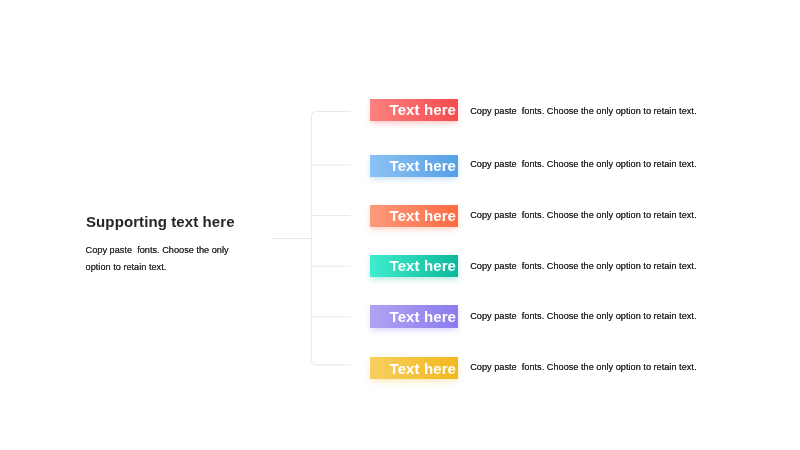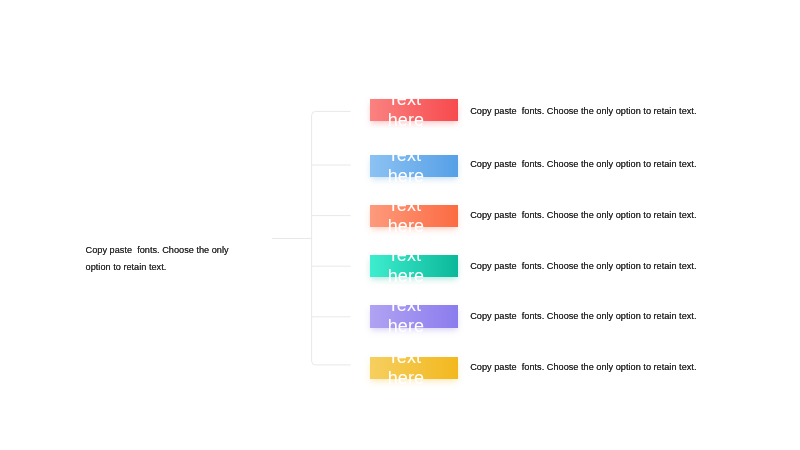--- a/index.html
+++ b/index.html
@@ -17,32 +17,33 @@
              text-shadow:0 0 0.35px #2e2e2e;}
 
   
   #connectors{position:absolute;left:0;top:0;}
   #connectors path{fill:none;stroke:#e8e8e8;stroke-width:1;
                    stroke-linecap:butt;stroke-linejoin:round;}
 
   
   .row{position:absolute;left:0;top:0;width:800px;height:0;}
   .bar{position:absolute;left:369.7px;top:0;width:88.2px;height:22.2px;will-change:opacity;
-       color:#ffffff;font-size:18px;font-weight:normal;letter-spacing:0.1px;
+       color:#ffffff;font-size:15px;font-weight:bold;letter-spacing:0.1px;
        display:flex;align-items:center;justify-content:center;padding-left:18px;
        box-sizing:border-box;}
   .row-text{position:absolute;left:470.2px;top:5.4px;
             font-size:9.2px;color:#2b2b2b;white-space:pre;will-change:opacity;
             text-shadow:0 0 0.35px #2b2b2b;}
 </style>
 </head>
 <body>
 
 <div id="stage">
 
+  <div class="left-title">Supporting text here</div>
   <div class="left-body">Copy paste  fonts. Choose the only option to retain text.</div>
 
   <svg id="connectors" width="800" height="450" viewBox="0 0 800 450">
       <path d="M 350.7 111.4 H 315.6 A 4 4 0 0 0 311.6 115.4 V 360.9 A 4 4 0 0 0 315.6 364.9 H 350.7" stroke="#e8e8e8"></path>
       <path d="M 311.6 165.0 H 350.7" stroke="#e8e8e8"></path>
       <path d="M 311.6 215.6 H 350.7" stroke="#e8e8e8"></path>
       <path d="M 311.6 266.2 H 350.7" stroke="#e8e8e8"></path>
       <path d="M 311.6 316.8 H 350.7" stroke="#e8e8e8"></path>
       <path d="M 272.2 238.5 H 311.6" stroke="#e8e8e8"></path>
     </svg>

